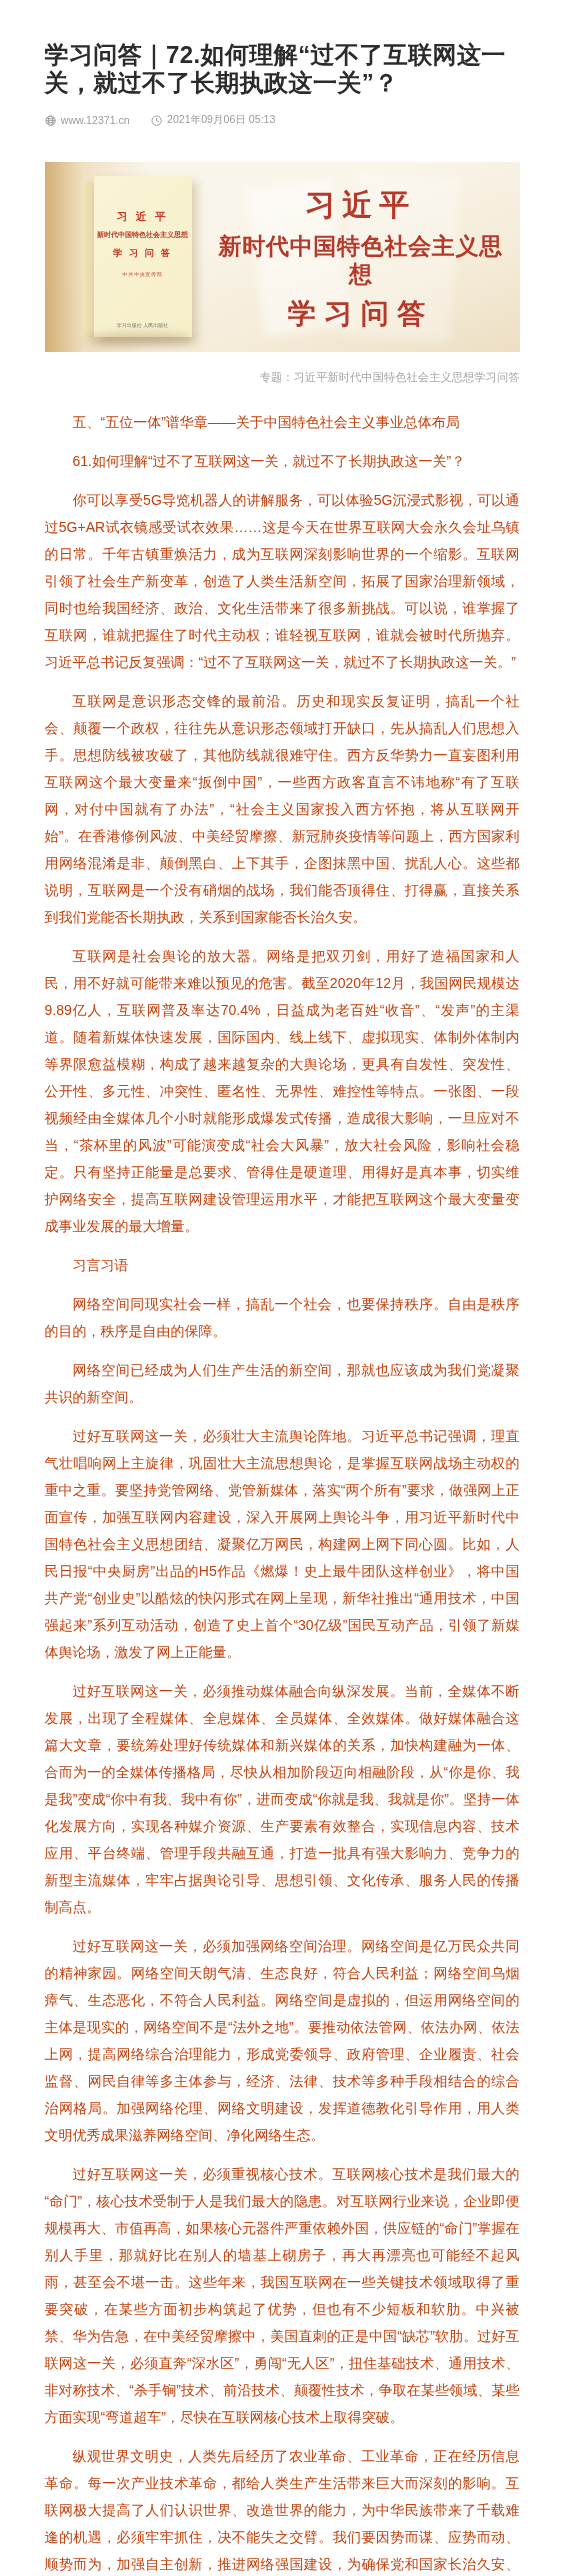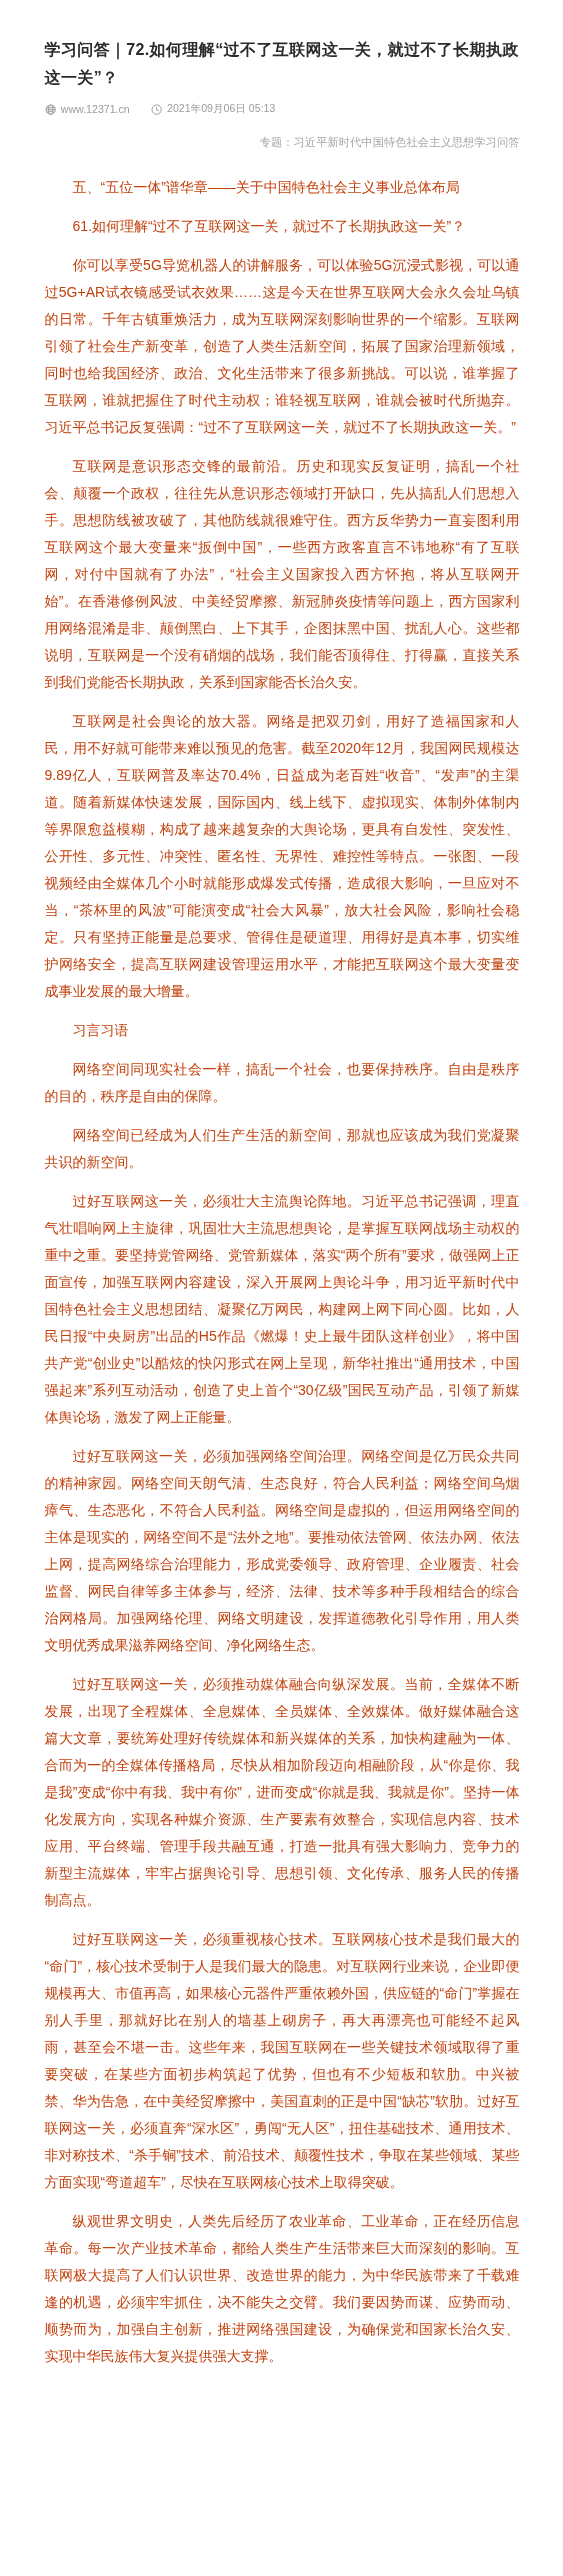--- a/index.html
+++ b/index.html
@@ -4,21 +4,21 @@
 <style>
   * { box-sizing: border-box; }
   html, body { margin: 0; padding: 0; background: #ffffff; }
   body { font-family: "Liberation Sans", "DejaVu Sans", sans-serif; }
   .page { width: 564px; margin: 0 auto; background: #fff; padding-bottom: 63px; }
   .content { width: 475px; margin: 0 auto; }
 
   
   .article-title {
     padding-top: 25px;
-    font-size: 16px;
+    font-size: 24px;
     font-weight: bold;
     color: #2b2b2b;
     line-height: 28px;
     letter-spacing: 0.4px;
   }
   .meta-row {
     display: flex; align-items: center; gap: 21px;
     margin-top: 10px;
     color: #9b9b9b; font-size: 10.6px;
   }
@@ -116,20 +116,41 @@
         <span class="meta-icon">
           <svg viewBox="0 0 16 16">
               <circle cx="8" cy="8" r="6.6"></circle>
               <polyline points="8,4.2 8,8.3 11,9.8" fill="none"></polyline>
             </svg>
         </span>
         <span>2021年09月06日 05:13</span>
       </div>
     </div>
 
+    <div class="banner">
+      <div class="ghost-book ghost-1"></div>
+      <div class="ghost-book ghost-2"></div>
+
+      <div class="book">
+        <div class="book-spine"></div>
+        <div class="book-front">
+          <div class="bc-t1 bc-red">习 近 平</div>
+          <div class="bc-t2 bc-red">新时代中国特色社会主义思想</div>
+          <div class="bc-t3 bc-red">学 习 问 答</div>
+          <div class="bc-t4 bc-red">中共中央宣传部</div>
+          <div class="bc-pub">学习出版社 人民出版社</div>
+        </div>
+      </div>
+
+      <div class="banner-headline">
+        <div class="bh1">习近平</div>
+        <div class="bh2">新时代中国特色社会主义思想</div>
+        <div class="bh3">学习问答</div>
+      </div>
+    </div>
 
     <div class="caption">专题：习近平新时代中国特色社会主义思想学习问答</div>
 
     <div class="article-body">
       <p class="body-para section-heading">五、“五位一体”谱华章——关于中国特色社会主义事业总体布局</p>
       <p class="body-para">61.如何理解“过不了互联网这一关，就过不了长期执政这一关”？</p>
 
       <div>
           <p class="body-para">你可以享受5G导览机器人的讲解服务，可以体验5G沉浸式影视，可以通过5G+AR试衣镜感受试衣效果……这是今天在世界互联网大会永久会址乌镇的日常。千年古镇重焕活力，成为互联网深刻影响世界的一个缩影。互联网引领了社会生产新变革，创造了人类生活新空间，拓展了国家治理新领域，同时也给我国经济、政治、文化生活带来了很多新挑战。可以说，谁掌握了互联网，谁就把握住了时代主动权；谁轻视互联网，谁就会被时代所抛弃。习近平总书记反复强调：“过不了互联网这一关，就过不了长期执政这一关。”</p>
           <p class="body-para">互联网是意识形态交锋的最前沿。历史和现实反复证明，搞乱一个社会、颠覆一个政权，往往先从意识形态领域打开缺口，先从搞乱人们思想入手。思想防线被攻破了，其他防线就很难守住。西方反华势力一直妄图利用互联网这个最大变量来“扳倒中国”，一些西方政客直言不讳地称“有了互联网，对付中国就有了办法”，“社会主义国家投入西方怀抱，将从互联网开始”。在香港修例风波、中美经贸摩擦、新冠肺炎疫情等问题上，西方国家利用网络混淆是非、颠倒黑白、上下其手，企图抹黑中国、扰乱人心。这些都说明，互联网是一个没有硝烟的战场，我们能否顶得住、打得赢，直接关系到我们党能否长期执政，关系到国家能否长治久安。</p>
@@ -138,22 +159,22 @@
 
       <p class="body-para">习言习语</p>
 
       <div>
           <p class="body-para">网络空间同现实社会一样，搞乱一个社会，也要保持秩序。自由是秩序的目的，秩序是自由的保障。</p>
           <p class="body-para">网络空间已经成为人们生产生活的新空间，那就也应该成为我们党凝聚共识的新空间。</p>
         </div>
 
       <div>
           <p class="body-para">过好互联网这一关，必须壮大主流舆论阵地。习近平总书记强调，理直气壮唱响网上主旋律，巩固壮大主流思想舆论，是掌握互联网战场主动权的重中之重。要坚持党管网络、党管新媒体，落实“两个所有”要求，做强网上正面宣传，加强互联网内容建设，深入开展网上舆论斗争，用习近平新时代中国特色社会主义思想团结、凝聚亿万网民，构建网上网下同心圆。比如，人民日报“中央厨房”出品的H5作品《燃爆！史上最牛团队这样创业》，将中国共产党“创业史”以酷炫的快闪形式在网上呈现，新华社推出“通用技术，中国强起来”系列互动活动，创造了史上首个“30亿级”国民互动产品，引领了新媒体舆论场，激发了网上正能量。</p>
+          <p class="body-para">过好互联网这一关，必须推动媒体融合向纵深发展。当前，全媒体不断发展，出现了全程媒体、全息媒体、全员媒体、全效媒体。做好媒体融合这篇大文章，要统筹处理好传统媒体和新兴媒体的关系，加快构建融为一体、合而为一的全媒体传播格局，尽快从相加阶段迈向相融阶段，从“你是你、我是我”变成“你中有我、我中有你”，进而变成“你就是我、我就是你”。坚持一体化发展方向，实现各种媒介资源、生产要素有效整合，实现信息内容、技术应用、平台终端、管理手段共融互通，打造一批具有强大影响力、竞争力的新型主流媒体，牢牢占据舆论引导、思想引领、文化传承、服务人民的传播制高点。</p>
           <p class="body-para">过好互联网这一关，必须加强网络空间治理。网络空间是亿万民众共同的精神家园。网络空间天朗气清、生态良好，符合人民利益；网络空间乌烟瘴气、生态恶化，不符合人民利益。网络空间是虚拟的，但运用网络空间的主体是现实的，网络空间不是“法外之地”。要推动依法管网、依法办网、依法上网，提高网络综合治理能力，形成党委领导、政府管理、企业履责、社会监督、网民自律等多主体参与，经济、法律、技术等多种手段相结合的综合治网格局。加强网络伦理、网络文明建设，发挥道德教化引导作用，用人类文明优秀成果滋养网络空间、净化网络生态。</p>
-          <p class="body-para">过好互联网这一关，必须推动媒体融合向纵深发展。当前，全媒体不断发展，出现了全程媒体、全息媒体、全员媒体、全效媒体。做好媒体融合这篇大文章，要统筹处理好传统媒体和新兴媒体的关系，加快构建融为一体、合而为一的全媒体传播格局，尽快从相加阶段迈向相融阶段，从“你是你、我是我”变成“你中有我、我中有你”，进而变成“你就是我、我就是你”。坚持一体化发展方向，实现各种媒介资源、生产要素有效整合，实现信息内容、技术应用、平台终端、管理手段共融互通，打造一批具有强大影响力、竞争力的新型主流媒体，牢牢占据舆论引导、思想引领、文化传承、服务人民的传播制高点。</p>
           <p class="body-para">过好互联网这一关，必须重视核心技术。互联网核心技术是我们最大的“命门”，核心技术受制于人是我们最大的隐患。对互联网行业来说，企业即便规模再大、市值再高，如果核心元器件严重依赖外国，供应链的“命门”掌握在别人手里，那就好比在别人的墙基上砌房子，再大再漂亮也可能经不起风雨，甚至会不堪一击。这些年来，我国互联网在一些关键技术领域取得了重要突破，在某些方面初步构筑起了优势，但也有不少短板和软肋。中兴被禁、华为告急，在中美经贸摩擦中，美国直刺的正是中国“缺芯”软肋。过好互联网这一关，必须直奔“深水区”，勇闯“无人区”，扭住基础技术、通用技术、非对称技术、“杀手锏”技术、前沿技术、颠覆性技术，争取在某些领域、某些方面实现“弯道超车”，尽快在互联网核心技术上取得突破。</p>
           <p class="body-para">纵观世界文明史，人类先后经历了农业革命、工业革命，正在经历信息革命。每一次产业技术革命，都给人类生产生活带来巨大而深刻的影响。互联网极大提高了人们认识世界、改造世界的能力，为中华民族带来了千载难逢的机遇，必须牢牢抓住，决不能失之交臂。我们要因势而谋、应势而动、顺势而为，加强自主创新，推进网络强国建设，为确保党和国家长治久安、实现中华民族伟大复兴提供强大支撑。</p>
         </div>
     </div>
 
   </div>
 </div>
 
 
 </body></html>

